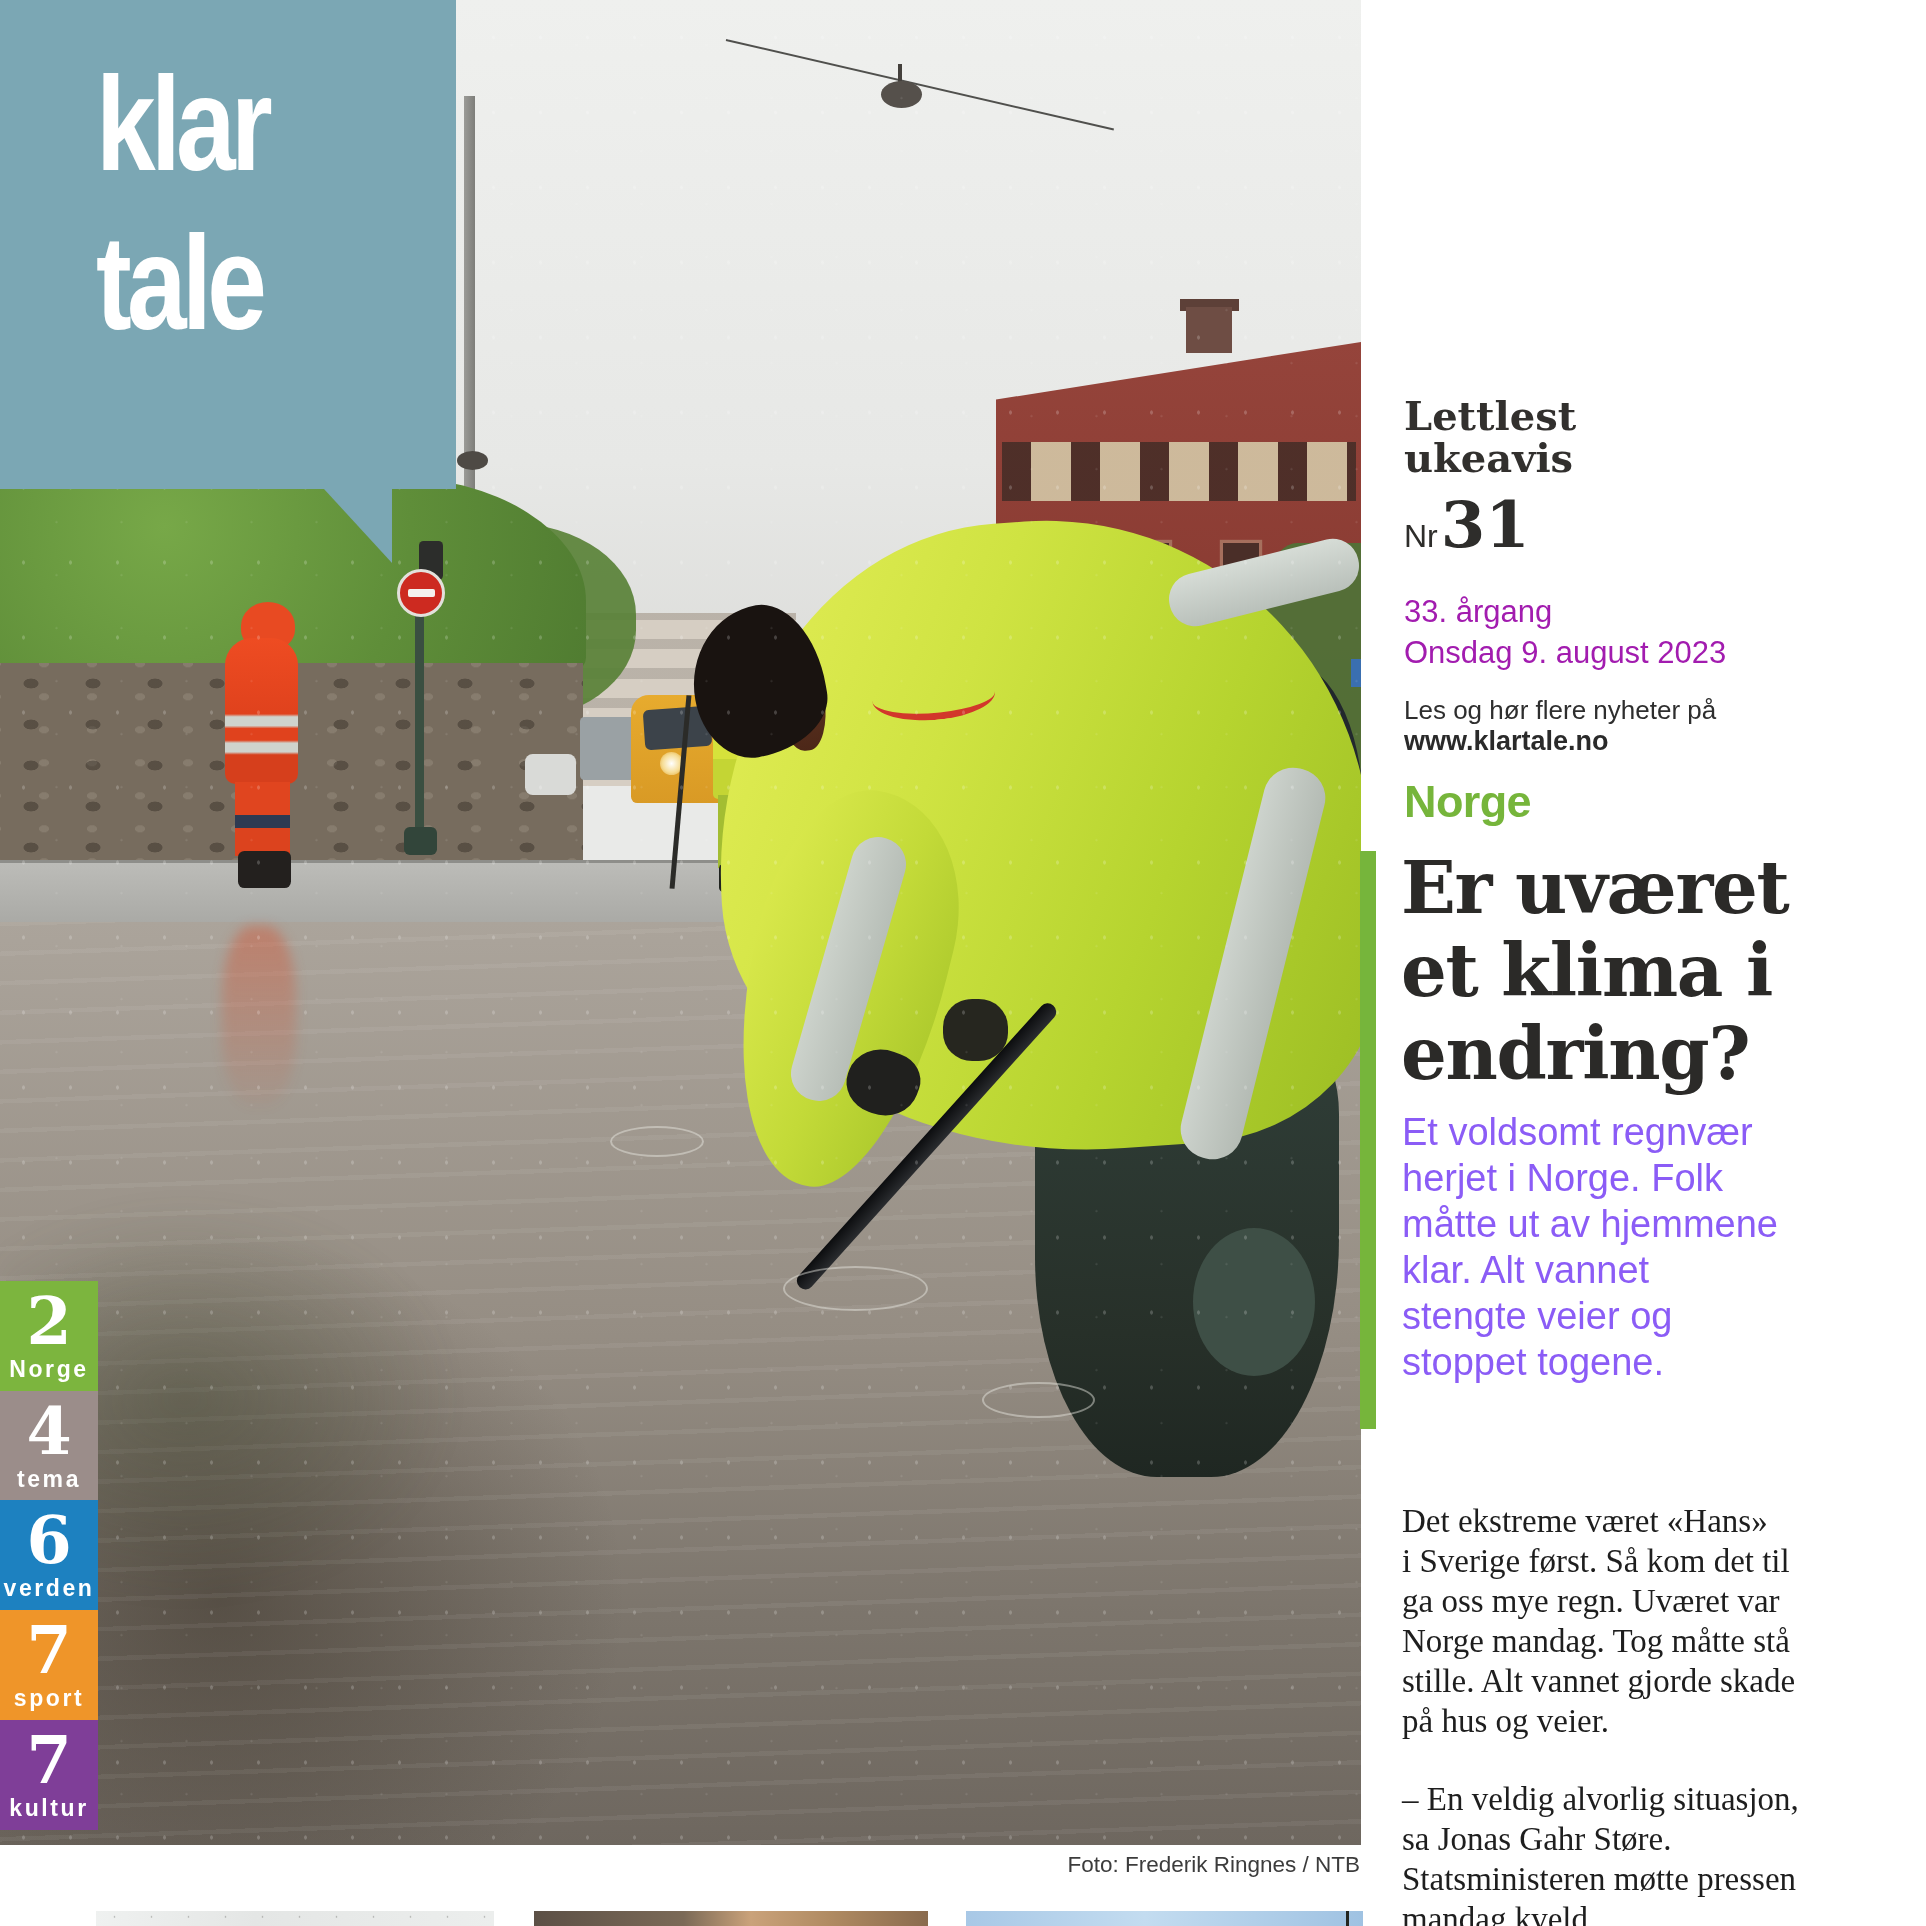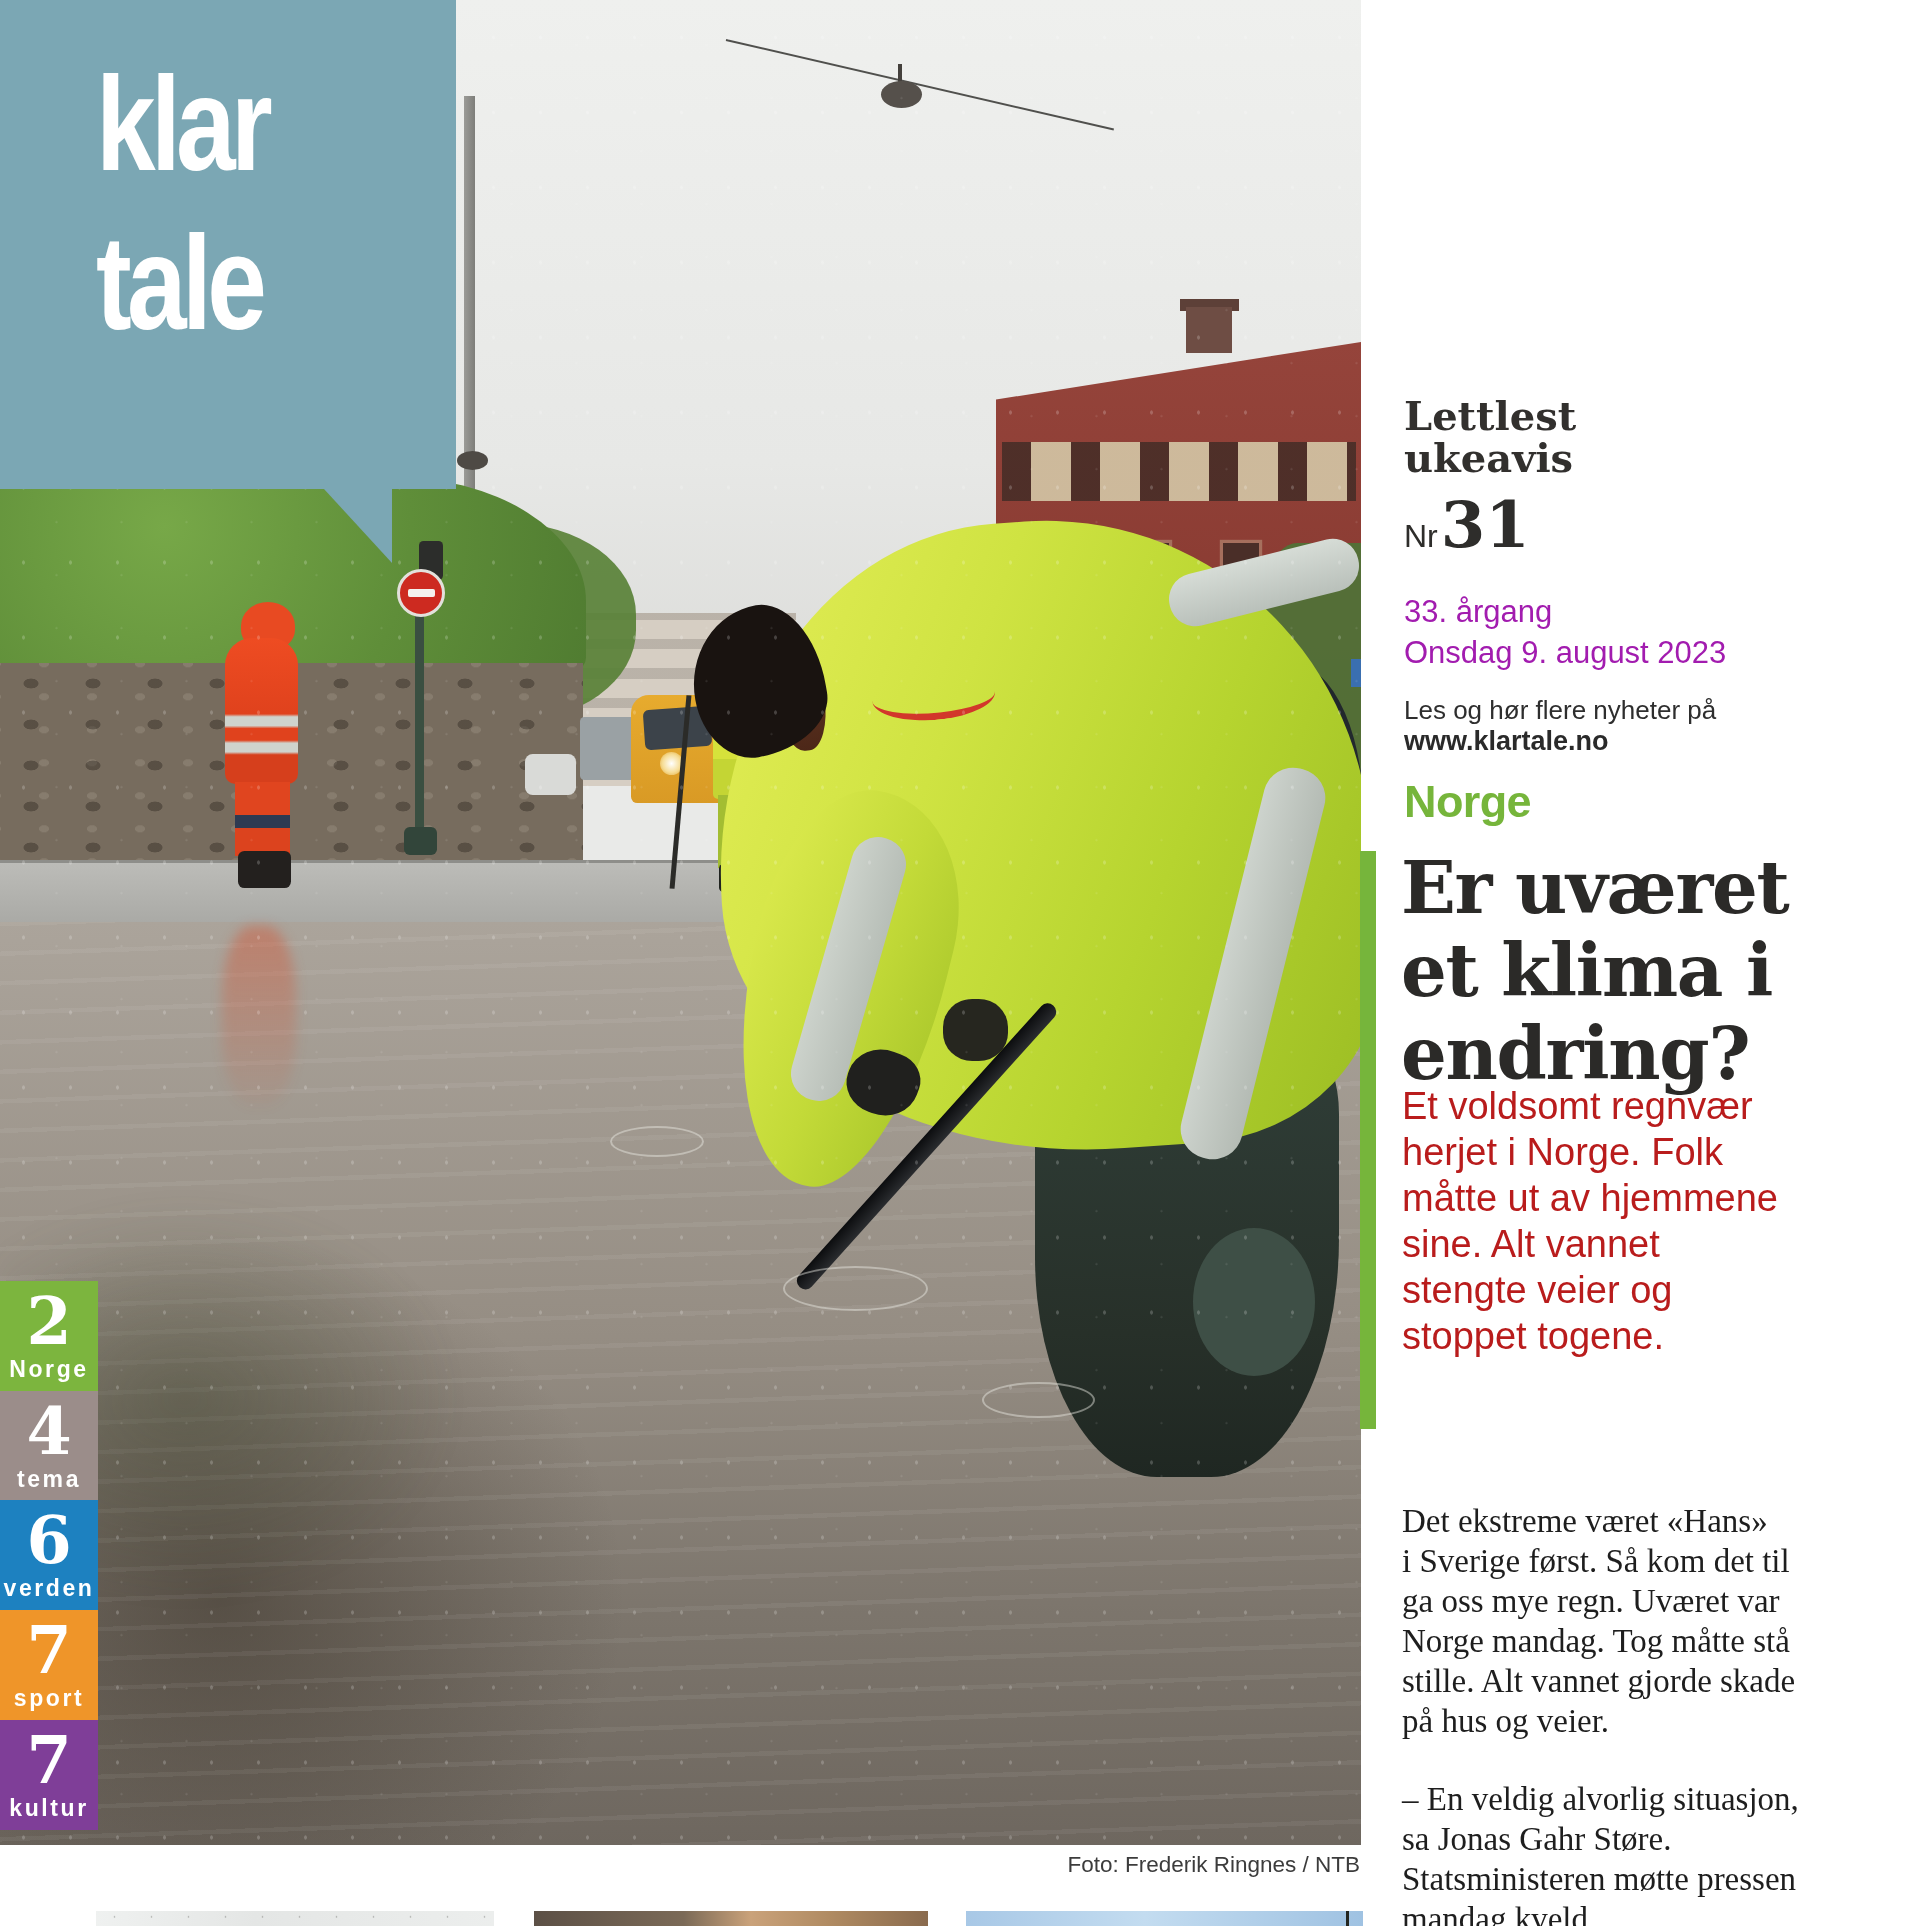--- a/index.html
+++ b/index.html
@@ -135,21 +135,21 @@
   .nrrow{left:1404px;top:487px;color:#2e2d2b;}
   .nr-label{font-size:32px;font-family:"Liberation Sans",sans-serif;}
   .nr-num{font-family:"DejaVu Serif","Liberation Serif",serif;font-weight:bold;font-size:64px;}
   .volume{left:1404px;top:591px;font-size:31px;line-height:41px;color:#a21caf;}
   .promo1{left:1404px;top:695px;font-size:26px;color:#2e2e2e;}
   .promo2{left:1404px;top:726px;font-size:27px;font-weight:bold;color:#2a2a2a;}
   .kicker{left:1404px;top:776px;font-size:45px;font-weight:bold;letter-spacing:-0.6px;}
   .gbar{left:1360px;top:851px;width:16px;height:578px;background:#76b53b;}
   .headline{left:1401px;top:846px;font-family:"DejaVu Serif","Liberation Serif",serif;font-weight:bold;
      font-size:72px;line-height:83px;letter-spacing:-1.3px;color:#2b2a28;}
-  .lede{left:1402px;top:1083px;font-size:38px;line-height:46px;color:#b91c1c;}
+  .lede{left:1402px;top:1109px;font-size:38px;line-height:46px;color:#8b5cf6;}
   .bodytext{left:1402px;top:1501px;font-family:"Liberation Serif",serif;font-size:33px;line-height:40px;color:#1e1e1e;}
   .bodytext .para2{margin-top:38px;}
   .credit{left:899px;top:1852px;width:461px;text-align:right;font-size:22.5px;color:#3c3c3c;}
 
   
   .thumb{top:1911px;height:14.8px;}
   .th1{left:96px;width:398px;background:linear-gradient(90deg,#eff1f0,#e4e6e5 40%,#eceeed);
       background-image:radial-gradient(rgba(70,70,66,.5) 1.3px,transparent 1.9px),linear-gradient(90deg,#eff1f0,#e4e6e5 40%,#eceeed);
       background-size:37px 11.6px,100% 100%;}
   .th2{left:534px;width:394px;background:linear-gradient(90deg,#5c5046,#7b6a57 38%,#caa27a 55%,#b08b62 75%,#8a6b4e);}
@@ -283,21 +283,21 @@
   <div class="abs headline">
     <div>Er uværet</div>
     <div>et klima i</div>
     <div>endring?</div>
   </div>
 
   <div class="abs lede">
     <div>Et voldsomt regnvær</div>
     <div>herjet i Norge. Folk</div>
     <div>måtte ut av hjemmene</div>
-    <div>sine. Alt vannet</div>
+    <div>klar. Alt vannet</div>
     <div>stengte veier og</div>
     <div>stoppet togene.</div>
   </div>
 
   <div class="abs bodytext">
     <div class="para1">
       <div>Det ekstreme været «Hans»</div>
       <div>i Sverige først. Så kom det til</div>
       <div>ga oss mye regn. Uværet var</div>
       <div>Norge mandag. Tog måtte stå</div>

